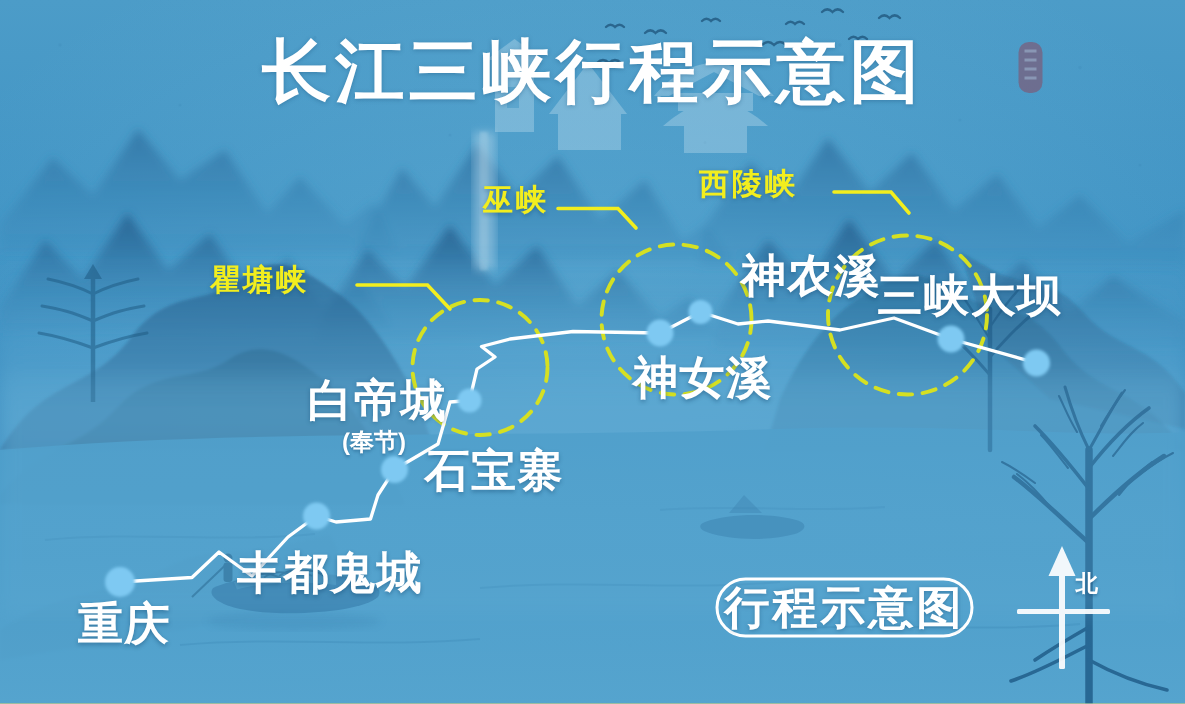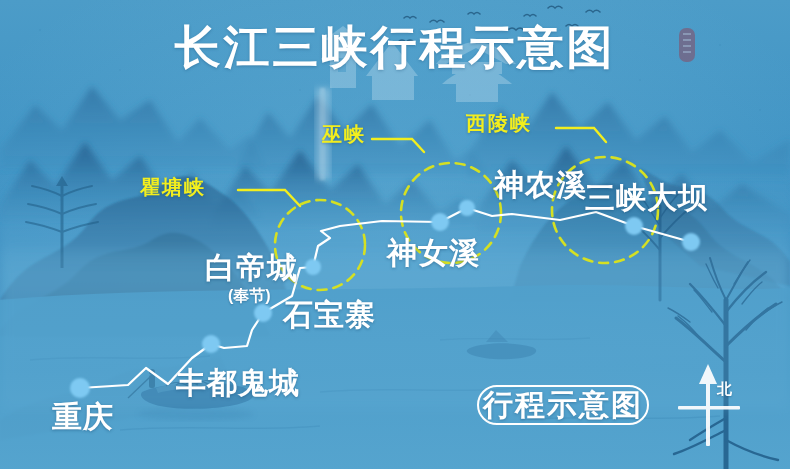--- a/index.html
+++ b/index.html
@@ -341,25 +341,25 @@
     </g>
   </svg>
 
   <div class="title">长江三峡行程示意图</div>
 
   <div class="lbl lbl-gorge" style="left:140px;top:177px;font-family:Liberation Serif, serif;">瞿塘峡</div>
   <div class="lbl lbl-gorge" style="left:322px;top:124px;">巫峡</div>
   <div class="lbl lbl-gorge" style="left:466px;top:113px;">西陵峡</div>
 
   <div class="lbl lbl-city" style="left:52px;top:402px;">重庆</div>
-  <div class="lbl lbl-city" style="left:176px;top:368px;">丰都鬼城</div>
+  <div class="lbl lbl-city" style="left:158px;top:368px;">丰都鬼城</div>
   <div class="lbl lbl-city" style="left:283px;top:300px;">石宝寨</div>
   <div class="lbl lbl-city" style="left:205px;top:253px;">白帝城</div>
   <div class="lbl lbl-sub" style="left:228px;top:288px;">(奉节)</div>
-  <div class="lbl lbl-city" style="left:387px;top:238px;text-align:right;">神女溪</div>
+  <div class="lbl lbl-city" style="left:422px;top:238px;text-align:right;">神女溪</div>
   <div class="lbl lbl-city" style="left:494px;top:170px;">神农溪</div>
   <div class="lbl lbl-city" style="left:585px;top:183px;">三峡大坝</div>
 
   <div class="badge">
     <span>行程示意图</span>
   </div>
 
   <div class="compass-label">北</div>
 
 </div>

